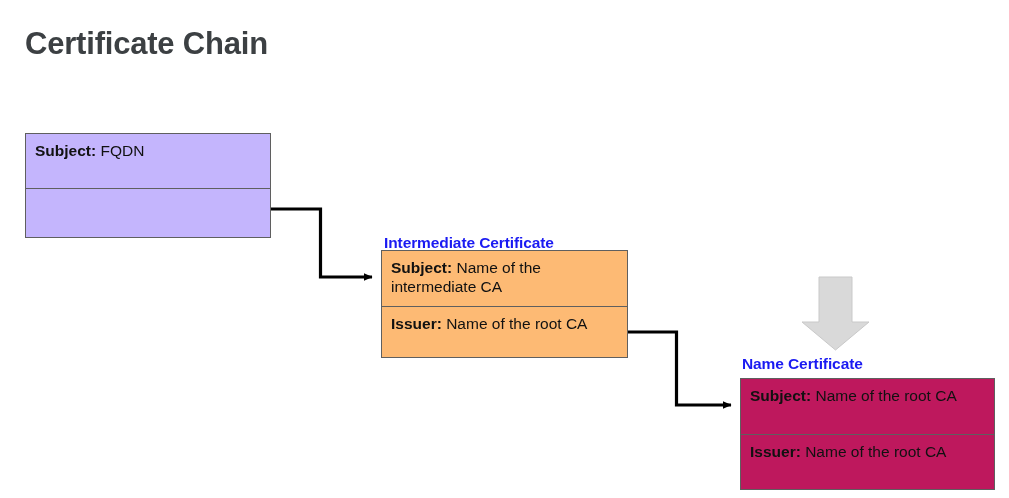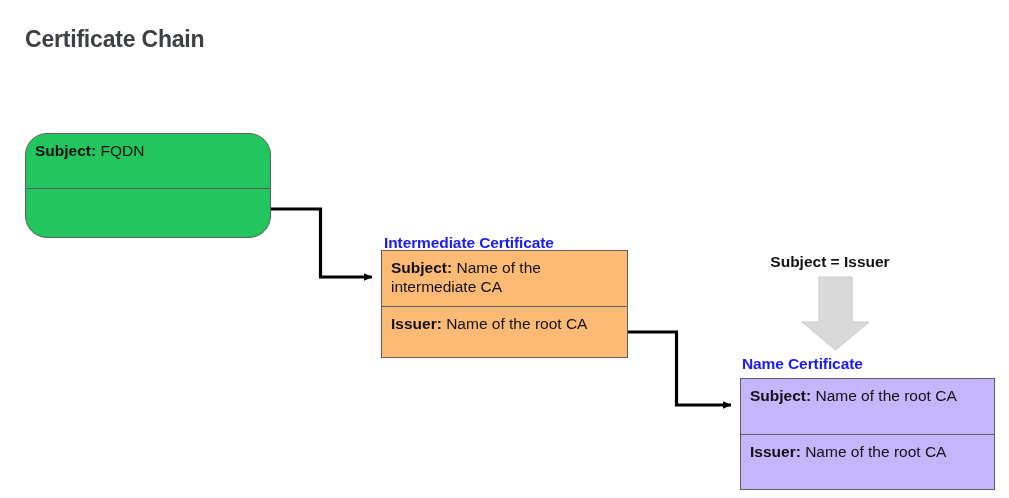--- a/index.html
+++ b/index.html
@@ -12,21 +12,21 @@
     width: 1009px;
     height: 498px;
     background: #ffffff;
     font-family: "Liberation Sans", sans-serif;
     overflow: hidden;
   }
   #page-title {
     position: absolute;
     left: 25px;
     top: 26px;
-    font-size: 23px;
+    font-size: 31px;
     font-weight: bold;
     color: #3c4043;
     letter-spacing: -0.2px;
     white-space: nowrap;
   }
   .cert-label {
     position: absolute;
     font-size: 15.5px;
     font-weight: bold;
     color: #1a1af2;
@@ -48,29 +48,29 @@
     line-height: 19px;
     overflow: hidden;
   }
   .cert-row.top {
     border-bottom: 1px solid #5f5f5f;
   }
   .cert-row b {
     font-weight: bold;
   }
   
-  #leaf-box   { left: 25px;  top: 133px; width: 246px; height: 105px; background: #22c55e; border-radius: 22px; }
+  #leaf-box   { left: 25px;  top: 133px; width: 246px; height: 105px; background: #c4b5fd; }
   #leaf-box .top    { height: 55px; }
   #leaf-box .bottom { height: 49px; }
 
   #inter-box  { left: 381px; top: 250px; width: 247px; height: 108px; background: #fdba74; }
   #inter-box .top    { height: 57px; }
   #inter-box .bottom { height: 50px; }
 
-  #root-box   { left: 740px; top: 378px; width: 255px; height: 112px; background: #c4b5fd; }
+  #root-box   { left: 740px; top: 378px; width: 255px; height: 112px; background: #be185d; }
   #root-box .top    { height: 56px; }
   #root-box .bottom { height: 55px; }
 
   #leaf-label  { left: 25px;  top: 110px; }
   #inter-label { left: 384px; top: 228px; margin-top: 6px; }
   #root-label  { left: 742px; top: 355px; }
 
   #subject-equals-issuer {
     position: absolute;
     left: 760px;
@@ -125,21 +125,20 @@
     <div class="cert-row top">
       <b>Subject:</b>
       <span>Name of the root CA</span>
     </div>
     <div class="cert-row bottom">
       <b>Issuer:</b>
       <span>Name of the root CA</span>
     </div>
   </div>
 
-  <div id="subject-equals-issuer">Subject = Issuer</div>
 
   <svg class="overlay" viewBox="0 0 1009 498">
     <defs>
       <marker id="arrowhead" markerWidth="9" markerHeight="8" refX="8.4" refY="4" orient="auto" markerUnits="userSpaceOnUse">
         <path d="M 0 0 L 9 4 L 0 8 z" fill="#000000"></path>
       </marker>
     </defs>
 
     <path d="M 271 209 L 320.5 209 L 320.5 277 L 372 277" fill="none" stroke="#000000" stroke-width="3.2" marker-end="url(#arrowhead)"></path>
 

